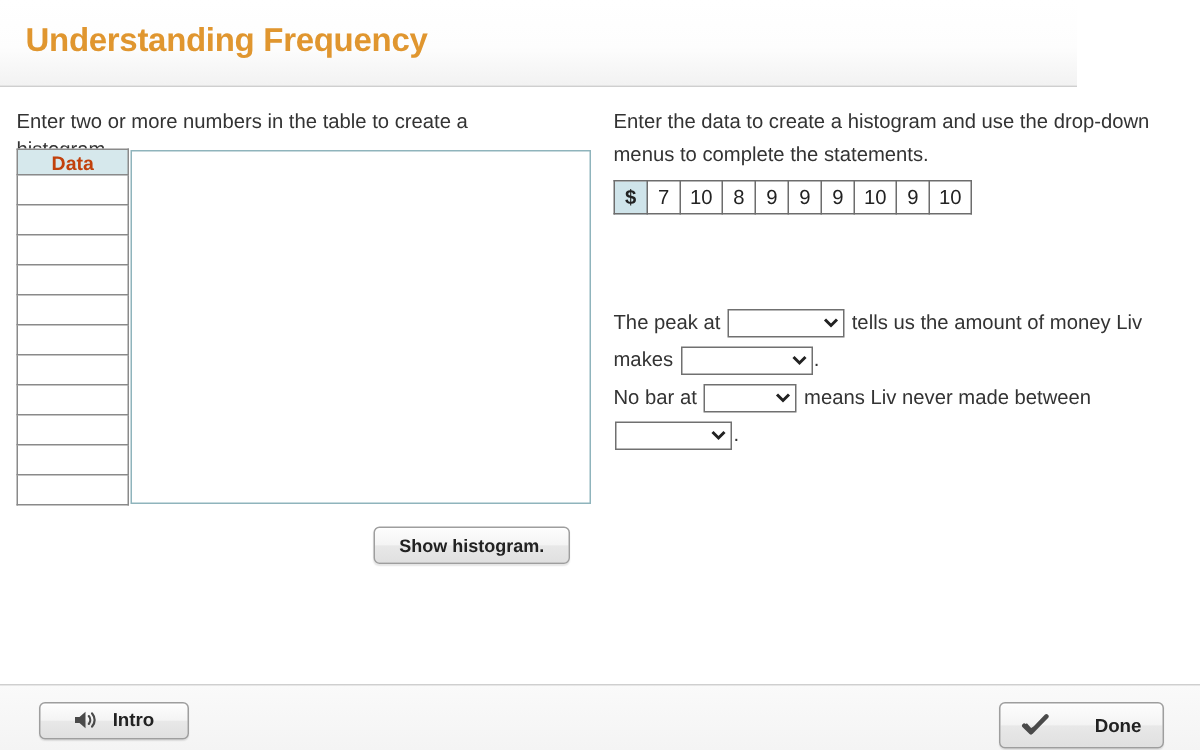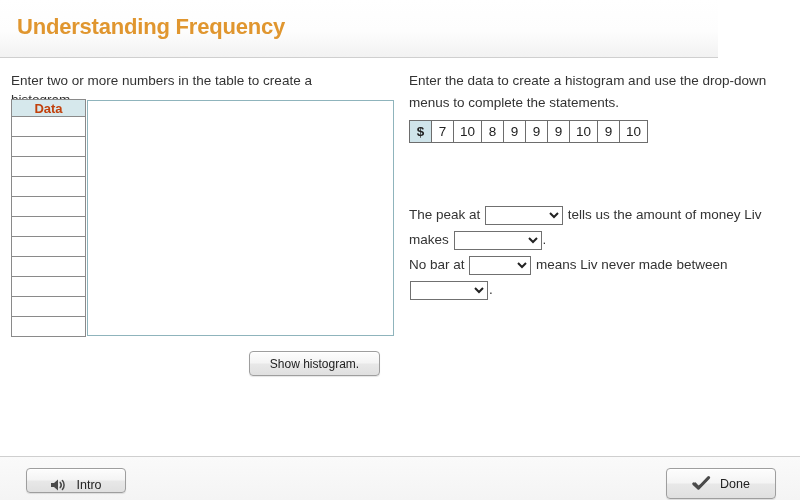--- a/index.html
+++ b/index.html
@@ -109,26 +109,26 @@
   .btn {
     display: inline-flex;
     align-items: center;
     justify-content: center;
     gap: 9px;
     background: linear-gradient(to bottom, #fdfdfd 0%, #f4f4f4 48%, #e8e8e8 52%, #e0e0e0 100%);
     border: 1px solid #9e9e9e;
     border-radius: 4px;
     font-family: "Liberation Sans", sans-serif;
     font-size: 12.5px;
-    font-weight: normal;
+    font-weight: bold;
     color: #222222;
     cursor: pointer;
     box-sizing: border-box;
     box-shadow: 0 1px 1px rgba(0,0,0,0.10), inset 0 1px 0 rgba(255,255,255,0.85);
-    padding: 0 14px;
+    padding: 5px 14px;
   }
 
   #show-histogram-btn {
     position: absolute;
     left: 249px; top: 292px;
     width: 131px; height: 25px;
     font-size: 12px;
   }
 
   
@@ -213,21 +213,21 @@
     box-sizing: border-box;
   }
   #intro-btn {
     position: absolute;
     left: 26px; top: 11px;
     width: 100px; height: 25px; align-items: flex-end;
   }
   #done-btn {
     position: absolute;
     left: 666px; top: 11px;
-    width: 110px; height: 31px;
+    width: 110px; height: 31px; justify-content: space-between;
   }
   .icon-svg { display: block; }
 </style>
 </head>
 <body>
 
 <div id="header">
   <div id="page-title">Understanding Frequency</div>
 </div>
 

